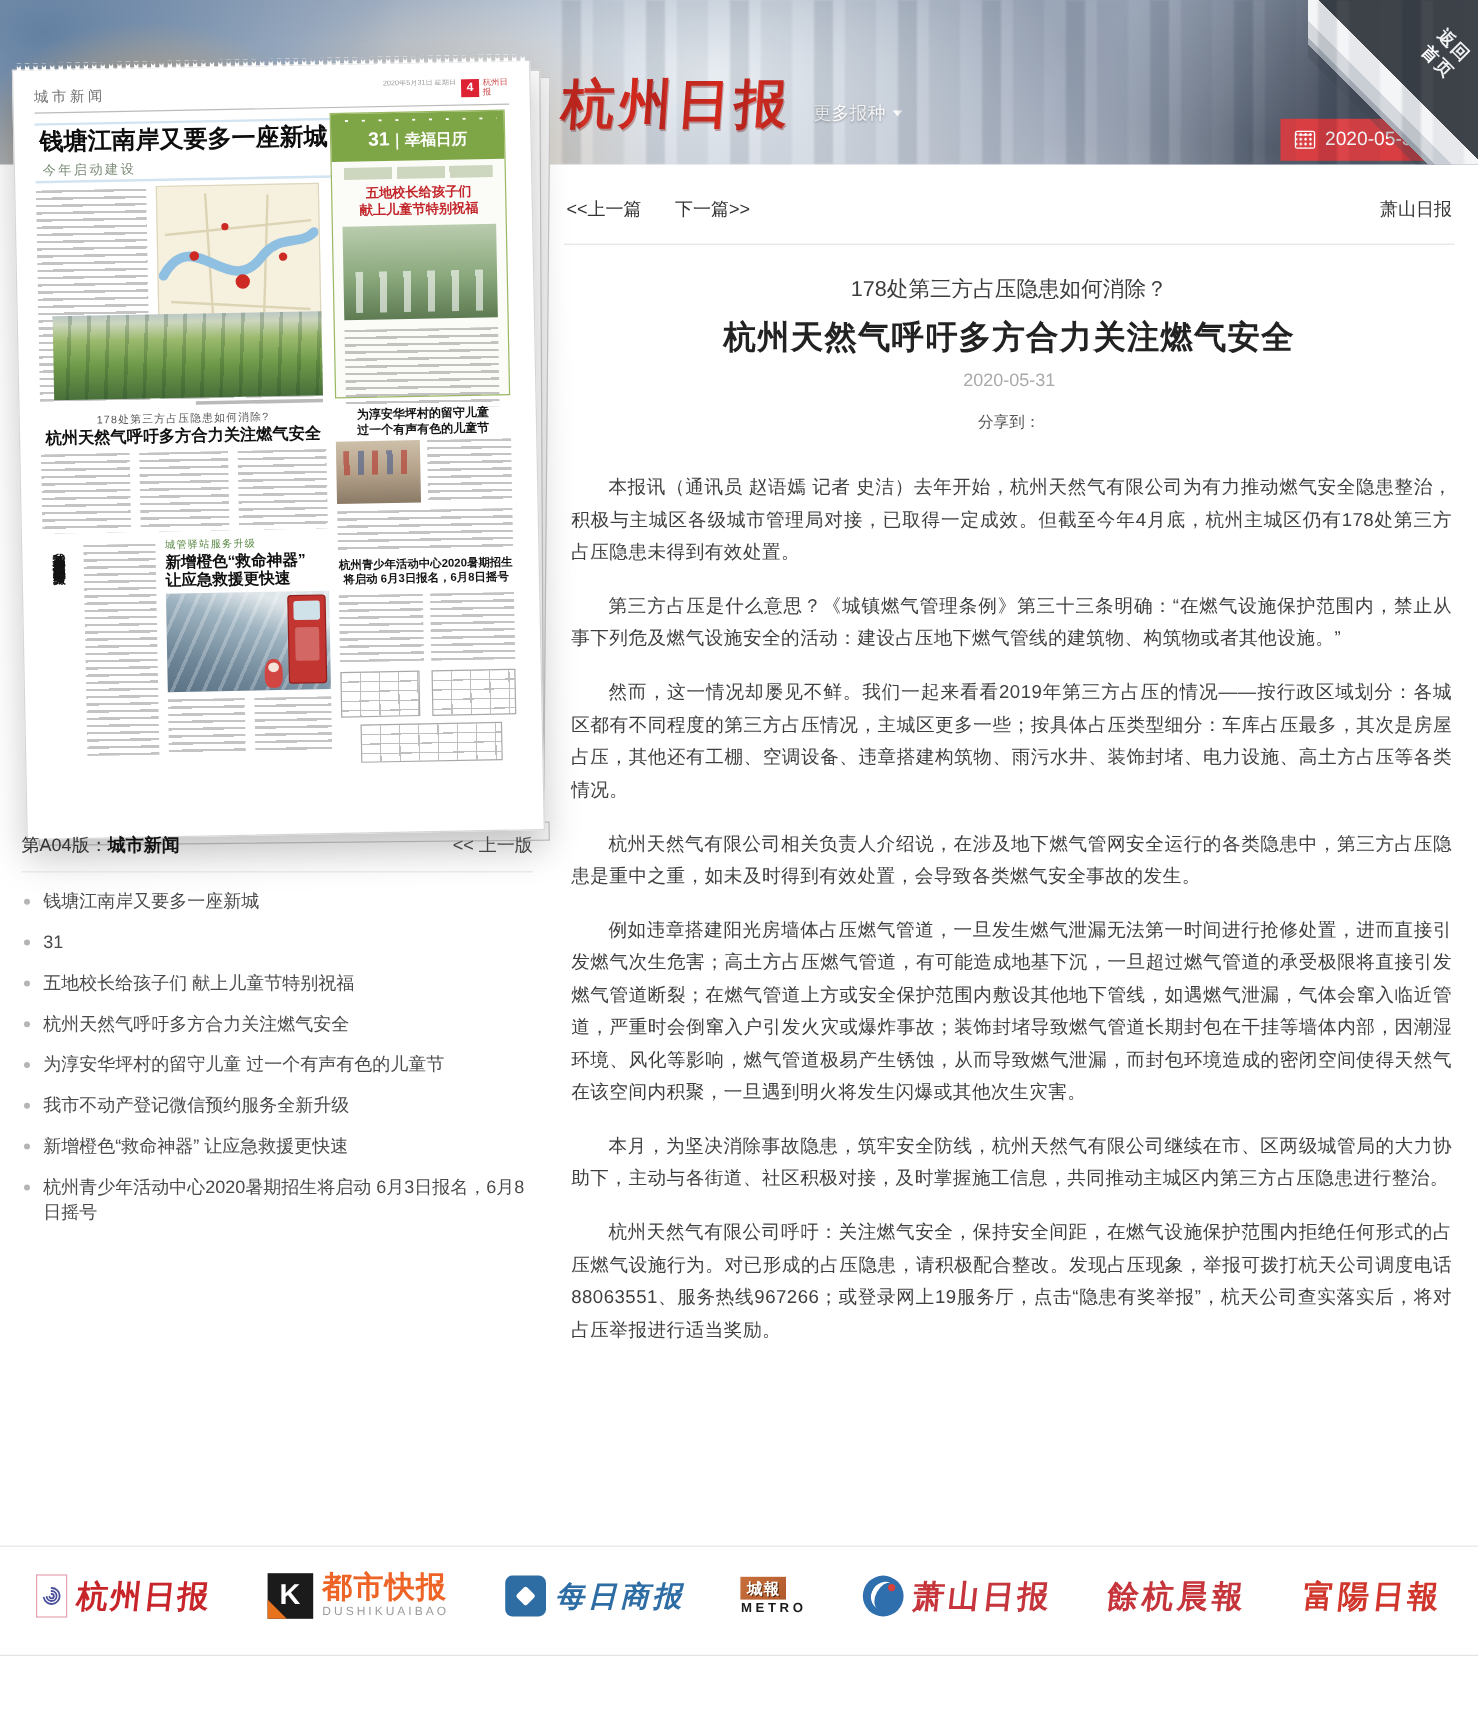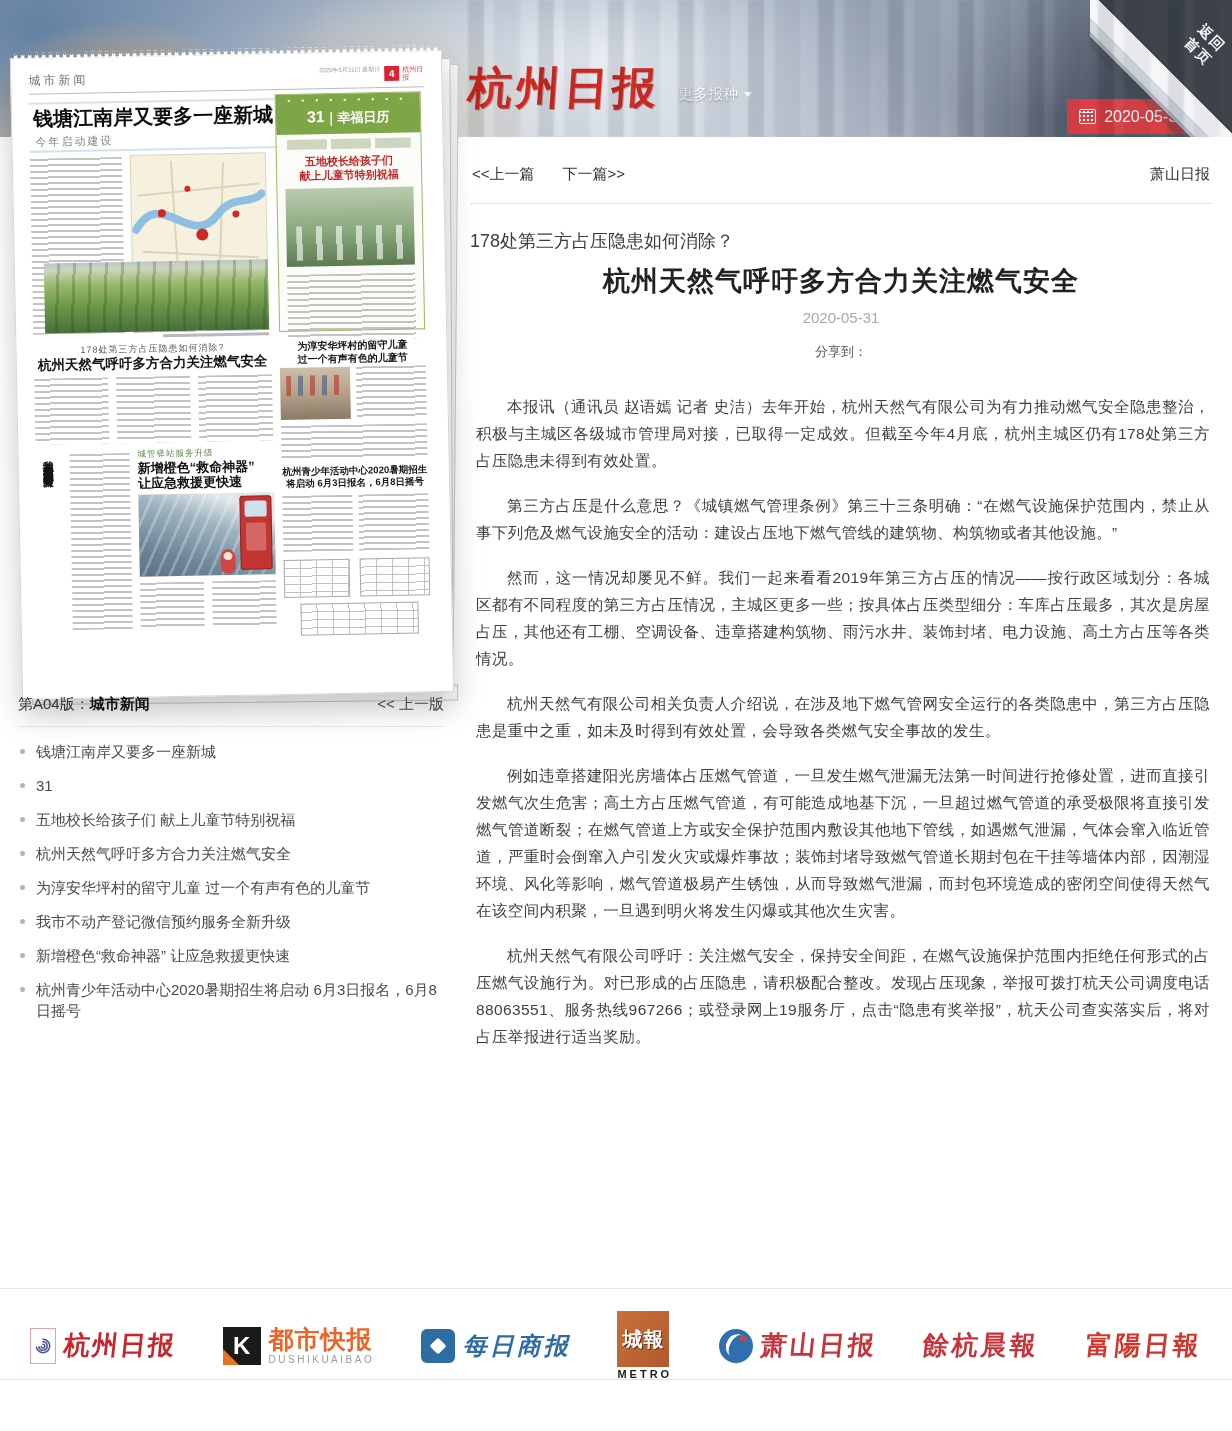--- a/index.html
+++ b/index.html
@@ -45,21 +45,21 @@
   .curl-label { position:absolute; top:26px; right:10px; width:34px; transform:rotate(45deg);
     color:#fff; font-size:14px; font-weight:bold; line-height:19px; text-align:center; letter-spacing:2px; cursor:pointer; }
 
   
   .rcol { position:absolute; left:470px; top:137px; width:742px; }
   .art-nav { position:absolute; top:28px; left:2px; right:2px; display:flex; align-items:flex-end; font-size:15px; color:#333; }
   .art-nav .navlink { cursor:pointer; }
   .art-nav .gap { width:28px; }
   .art-nav .spacer { flex:1; }
   .rule { position:absolute; top:66px; left:0; right:0; height:1px; background:#e3e3e3; }
-  .kicker { position:absolute; top:92px; left:0; right:0; font-size:18px; color:#3c3c3c; }
+  .kicker { position:absolute; top:92px; left:0; right:0; text-align:center; font-size:18px; color:#3c3c3c; }
   .title  { position:absolute; top:126px; left:0; right:0; text-align:center; font-size:27px; font-weight:bold; color:#222; letter-spacing:1px; }
   .adate  { position:absolute; top:172px; left:0; right:0; text-align:center; font-size:15px; color:#a9a9a9; }
   .share  { position:absolute; top:206px; left:0; right:0; text-align:center; font-size:13px; color:#555; }
   .body-text { position:absolute; top:256px; left:6px; width:734px; }
   .body-text p { font-size:15.5px; line-height:27px; color:#3f3f3f; text-align:justify; text-indent:2em; margin-bottom:18px; letter-spacing:.4px; }
 
   
   .lcol { position:absolute; left:18px; top:695px; width:426px; }
   .ed-head { display:flex; align-items:flex-start; font-size:15px; color:#333; }
   .ed-head .bold { font-weight:bold; color:#111; }
@@ -144,22 +144,22 @@
   .k-box { width:38px; height:38px; background:#1b1b1b; position:relative; display:flex; align-items:center; justify-content:center; }
   .k-box::before { content:""; position:absolute; left:0; bottom:0; width:0; height:0; border-left:16px solid #e8731f; border-top:16px solid transparent; }
   .k-glyph { color:#fff; font-weight:900; font-size:24px; position:relative; }
   .dskb-txt { line-height:1; }
   .dskb-main { color:#ee6426; font-weight:900; font-size:25px; letter-spacing:1px; }
   .dskb-sub { color:#9b9b9b; font-size:10px; letter-spacing:2.5px; margin-top:3px; }
   .sb-box { width:34px; height:34px; background:#2e6da4; border-radius:6px; display:flex; align-items:center; justify-content:center; }
   .sb-diamond { width:12px; height:12px; background:#fff; transform:rotate(45deg); border-radius:2px; }
   .sb-txt { color:#2e6da4; font-size:24px; letter-spacing:3px;font-style:italic; }
   .metro { line-height:1; text-align:left; }
-  .metro-chars { display:inline-block; padding:18px 5px; background:linear-gradient(135deg,#c96f3c 0,#b05a2c 100%); color:#fff;
-    font-weight:900; font-size:20px; letter-spacing:1px; text-shadow:1px 1px 0 #5a2c12; }
+  .metro-chars { display:inline-block; padding:3px 5px; background:linear-gradient(135deg,#c96f3c 0,#b05a2c 100%); color:#fff;
+    font-weight:900; font-size:13px; letter-spacing:1px; text-shadow:1px 1px 0 #5a2c12; }
   .metro-sub { color:#1c1c1c; font-weight:bold; font-size:11px; letter-spacing:3px; margin-top:2px; }
   .xs-circ { width:34px; height:34px; border-radius:50%; background:#2f6fad; position:relative; overflow:hidden; }
   .xs-circ::before { content:""; position:absolute; left:7px; top:5px; width:18px; height:24px; border-left:4px solid #fff; border-radius:50%; transform:rotate(28deg); }
   .xs-circ::after { content:""; position:absolute; right:7px; top:7px; width:6px; height:6px; background:#d8413b; border-radius:50%; }
   .red-callig { color:#c5353b; font-size:26px; letter-spacing:3px; transform:skewX(-6deg); }
   .frule { position:absolute; top:90px; left:0; right:0; height:1px; background:#e3e3e3; }
   .copyright { position:absolute; top:106px; left:0; right:0; text-align:center; font-size:13.5px; color:#8a8a8a; }
 </style>
 </head>
 <body>
@@ -198,20 +198,21 @@
     <div class="kicker">178处第三方占压隐患如何消除？</div>
     <div class="title">杭州天然气呼吁多方合力关注燃气安全</div>
     <div class="adate">2020-05-31</div>
     <div class="share">分享到：</div>
     <div class="body-text">
       <p>本报讯（通讯员 赵语嫣 记者 史洁）去年开始，杭州天然气有限公司为有力推动燃气安全隐患整治，积极与主城区各级城市管理局对接，已取得一定成效。但截至今年4月底，杭州主城区仍有178处第三方占压隐患未得到有效处置。</p>
       <p>第三方占压是什么意思？《城镇燃气管理条例》第三十三条明确：“在燃气设施保护范围内，禁止从事下列危及燃气设施安全的活动：建设占压地下燃气管线的建筑物、构筑物或者其他设施。”</p>
       <p>然而，这一情况却屡见不鲜。我们一起来看看2019年第三方占压的情况——按行政区域划分：各城区都有不同程度的第三方占压情况，主城区更多一些；按具体占压类型细分：车库占压最多，其次是房屋占压，其他还有工棚、空调设备、违章搭建构筑物、雨污水井、装饰封堵、电力设施、高土方占压等各类情况。</p>
       <p>杭州天然气有限公司相关负责人介绍说，在涉及地下燃气管网安全运行的各类隐患中，第三方占压隐患是重中之重，如未及时得到有效处置，会导致各类燃气安全事故的发生。</p>
       <p>例如违章搭建阳光房墙体占压燃气管道，一旦发生燃气泄漏无法第一时间进行抢修处置，进而直接引发燃气次生危害；高土方占压燃气管道，有可能造成地基下沉，一旦超过燃气管道的承受极限将直接引发燃气管道断裂；在燃气管道上方或安全保护范围内敷设其他地下管线，如遇燃气泄漏，气体会窜入临近管道，严重时会倒窜入户引发火灾或爆炸事故；装饰封堵导致燃气管道长期封包在干挂等墙体内部，因潮湿环境、风化等影响，燃气管道极易产生锈蚀，从而导致燃气泄漏，而封包环境造成的密闭空间使得天然气在该空间内积聚，一旦遇到明火将发生闪爆或其他次生灾害。</p>
+      <p>本月，为坚决消除事故隐患，筑牢安全防线，杭州天然气有限公司继续在市、区两级城管局的大力协助下，主动与各街道、社区积极对接，及时掌握施工信息，共同推动主城区内第三方占压隐患进行整治。</p>
       <p>杭州天然气有限公司呼吁：关注燃气安全，保持安全间距，在燃气设施保护范围内拒绝任何形式的占压燃气设施行为。对已形成的占压隐患，请积极配合整改。发现占压现象，举报可拨打杭天公司调度电话88063551、服务热线967266；或登录网上19服务厅，点击“隐患有奖举报”，杭天公司查实落实后，将对占压举报进行适当奖励。</p>
     </div>
   </div>
 
   <div class="np-wrap">
     <div class="np-edge e1"></div>
     <div class="np-edge e2"></div>
     <div class="np-edge b1"></div>
     <div class="np">
       <div class="np-serration"></div>

